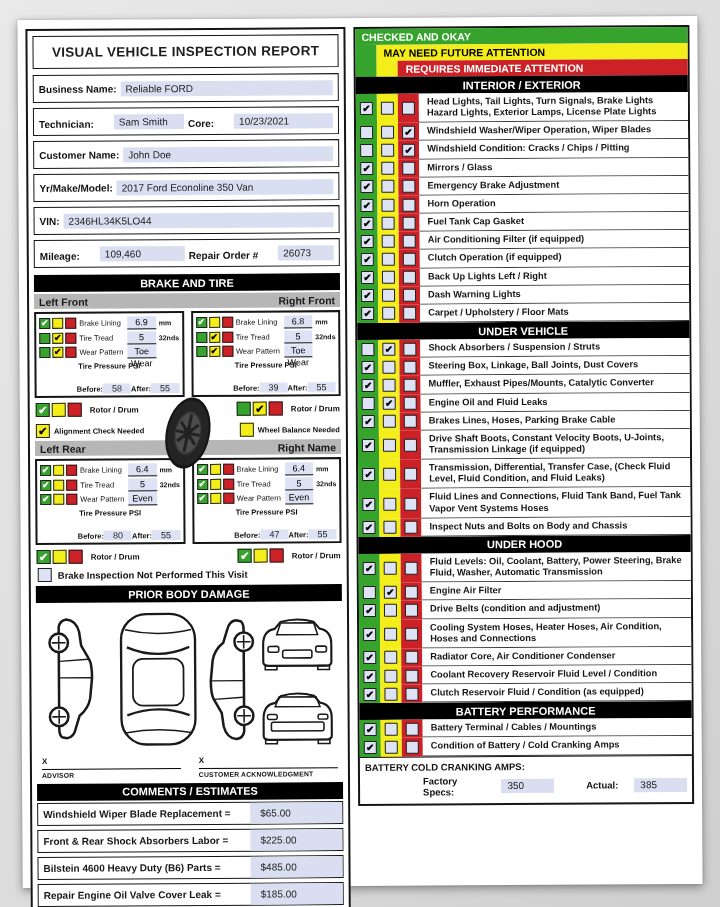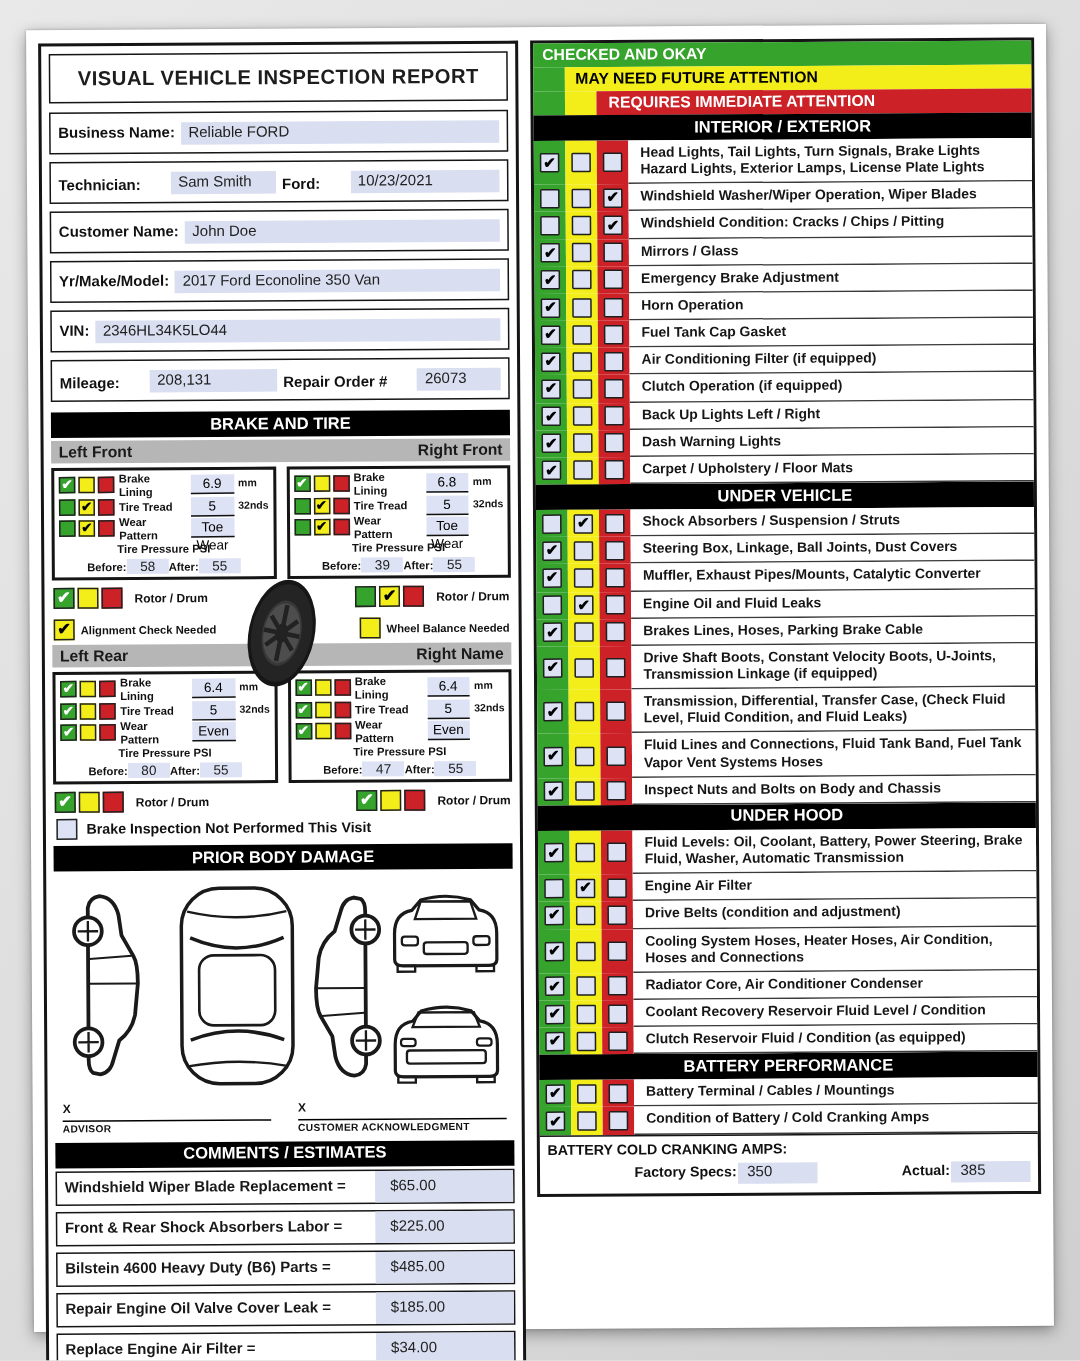--- a/index.html
+++ b/index.html
@@ -22,25 +22,25 @@
   .tire-block{flex:1;border:2px solid #151515;padding:3px 3px 2px;display:flex;flex-direction:column;gap:1.5px;min-width:0;}
   .tb-line{display:flex;align-items:center;height:13px;}
   .tri{display:inline-flex;gap:2px;margin-right:3px;flex:none;}
   .t-box{width:11px;height:11px;border:1px solid #222;box-sizing:border-box;display:inline-flex;align-items:center;justify-content:center;
          font-size:9px;font-weight:700;line-height:1;flex:none;}
   .t-box.g{background:#35a32c;color:#fff;}
   .t-box.y{background:#f3ee19;color:#000;}
   .t-box.r{background:#cb2127;color:#fff;}
   .big .t-box,.t-box.big{width:14px;height:14px;font-size:11px;}
   .t-box.plain{background:#dde2f4;color:#000;}
-  .tb-lab{font-size:7.5px;font-weight:700;width:45px;flex:none;color:#111;}
+  .tb-lab{font-size:7.5px;font-weight:400;width:45px;flex:none;color:#111;}
   .tb-val{flex:1;background:#dde2f4;border-bottom:1px solid #111;text-align:center;font-size:9px;height:12px;line-height:12px;margin:0 3px;min-width:0;}
   .tb-unit{font-size:7px;font-weight:700;width:20px;flex:none;color:#111;}
   .tb-press{text-align:center;font-size:7.5px;font-weight:700;margin-top:1px;color:#111;}
-  .tb-ba{display:flex;align-items:center;justify-content:center;margin-top:1px;}
+  .tb-ba{display:flex;align-items:center;justify-content:flex-end;margin-top:12px;}
   .tb-ba-lab{font-weight:700;font-size:7.5px;color:#111;}
   .tb-ba-val{background:#dde2f4;padding:0 9px;font-size:9px;color:#222;}
   .rotor-wrap{position:relative;}
   .rotor-row{display:flex;justify-content:space-between;margin-top:4px;padding:0 1px;}
   .rotor-group{display:flex;align-items:center;gap:3px;}
   .rotor-lab{font-size:8px;font-weight:700;margin-left:2px;color:#111;}
   .align-row{display:flex;justify-content:space-between;margin:7px 1px 3px;}
   .align-item{display:flex;align-items:center;gap:4px;}
   .align-lab{font-size:7.5px;font-weight:700;color:#111;}
   .wheel-svg{position:absolute;left:50%;top:-6px;transform:translateX(-50%);z-index:3;}
@@ -69,21 +69,21 @@
   .chk-col.g{background:#35a32c;}
   .chk-col.y{background:#f3ee19;}
   .chk-col.r{background:#cb2127;}
   .chk-box{width:13px;height:13px;background:#dde2f4;border:1.4px solid #1f1f1f;box-sizing:border-box;display:flex;align-items:center;
            justify-content:center;font-size:10px;font-weight:700;color:#000;border-radius:1px;}
   .chk-label{flex:1;border-bottom:1px solid #3a3a3a;font-size:9.3px;font-weight:700;line-height:1.2;display:flex;align-items:center;
              padding:3px 3px 3px 8px;background:#fff;color:#161616;}
   .cca-box{border-top:1.5px solid #151515;padding:3px 5px 6px;}
   .cca-title{font-size:9.5px;font-weight:700;padding:1px 0 3px;color:#111;}
   .cca-row{display:flex;align-items:center;justify-content:space-between;padding:0 0 0 26px;}
-  .cca-pair{display:flex;align-items:center;gap:1px;padding-left:32px;}
+  .cca-pair{display:flex;align-items:center;gap:16px;padding-left:32px;}
   .cca-lab{font-size:9.5px;font-weight:700;color:#111;}
   .cca-val{background:#d9def0;font-size:10px;padding:1.5px 30px 1.5px 6px;color:#222;}
   svg{display:block;}
 </style>
 </head>
 <body>
 
 <div class="backdrop">
   <div class="page">
 
@@ -93,40 +93,40 @@
       <div class="field-row">
         <span class="flabel">Business Name:</span>
         <span class="fvalue">Reliable FORD</span>
       </div>
       <div class="field-row">
         <span class="pair">
           <span class="flabel">Technician:</span>
           <span class="fvalue">Sam Smith</span>
         </span>
         <span class="pair">
-          <span class="flabel">Ford:</span>
+          <span class="flabel">Core:</span>
           <span class="fvalue">10/23/2021</span>
         </span>
       </div>
       <div class="field-row">
         <span class="flabel">Customer Name:</span>
         <span class="fvalue">John Doe</span>
       </div>
       <div class="field-row">
         <span class="flabel">Yr/Make/Model:</span>
         <span class="fvalue">2017 Ford Econoline 350 Van</span>
       </div>
       <div class="field-row">
         <span class="flabel">VIN:</span>
         <span class="fvalue">2346HL34K5LO44</span>
       </div>
       <div class="field-row">
         <span class="pair">
           <span class="flabel">Mileage:</span>
-          <span class="fvalue">208,131</span>
+          <span class="fvalue">109,460</span>
         </span>
         <span class="pair">
           <span class="flabel">Repair Order #</span>
           <span class="fvalue">26073</span>
         </span>
       </div>
 
       <div class="black-bar">BRAKE AND TIRE</div>
       <div class="gray-band">
         <span>Left Front</span>

